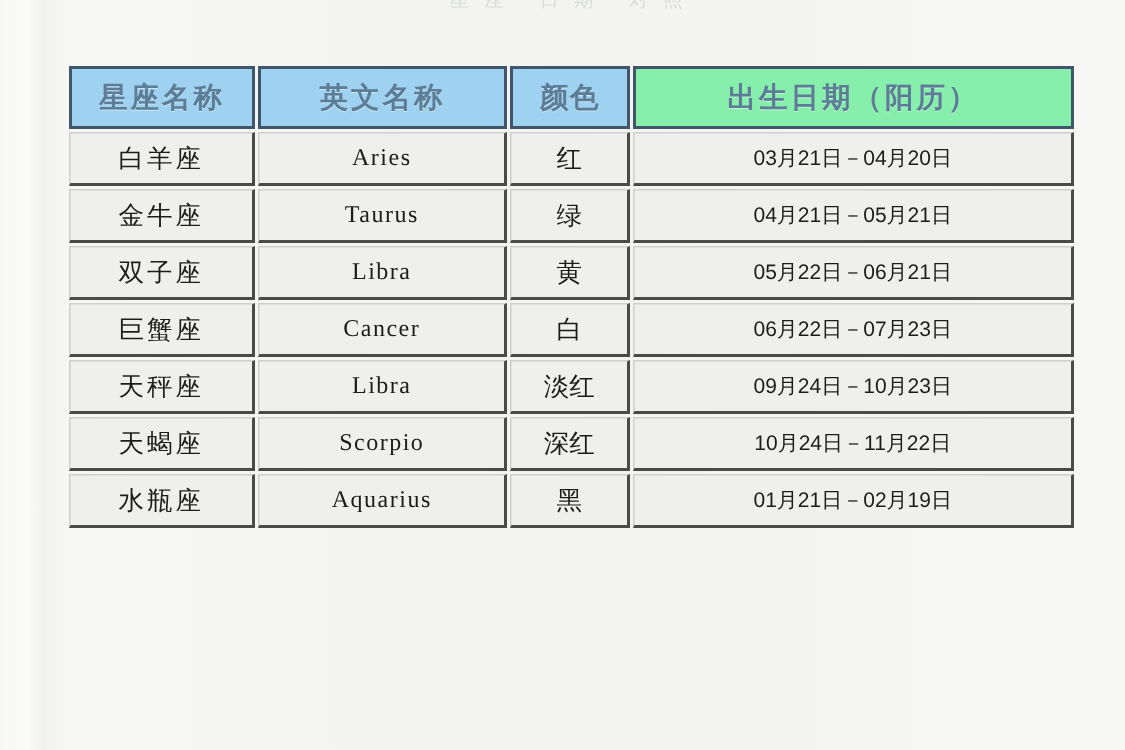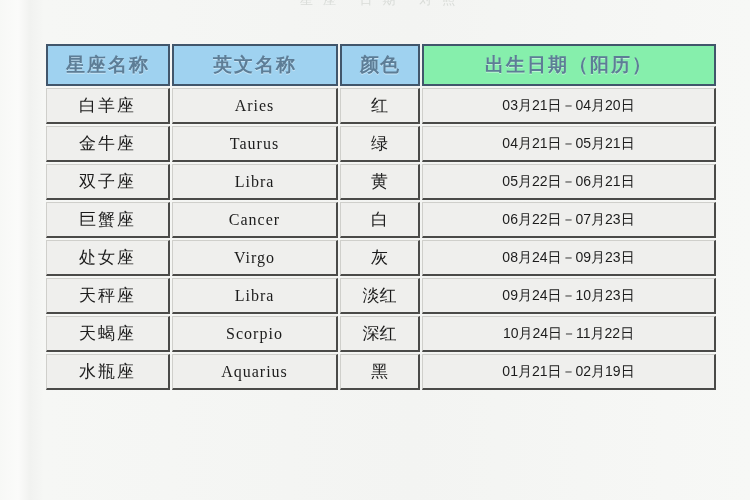--- a/index.html
+++ b/index.html
@@ -164,26 +164,20 @@
           <td class="cell-color">黄</td>
           <td class="cell-date">05月22日－06月21日</td>
         </tr>
         <tr>
           <td class="cell-name">巨蟹座</td>
           <td class="cell-en">Cancer</td>
           <td class="cell-color">白</td>
           <td class="cell-date">06月22日－07月23日</td>
         </tr>
         <tr>
-          <td class="cell-name">处女座</td>
-          <td class="cell-en">Virgo</td>
-          <td class="cell-color">灰</td>
-          <td class="cell-date">08月24日－09月23日</td>
-        </tr>
-        <tr>
           <td class="cell-name">天秤座</td>
           <td class="cell-en">Libra</td>
           <td class="cell-color">淡红</td>
           <td class="cell-date">09月24日－10月23日</td>
         </tr>
         <tr>
           <td class="cell-name">天蝎座</td>
           <td class="cell-en">Scorpio</td>
           <td class="cell-color">深红</td>
           <td class="cell-date">10月24日－11月22日</td>

